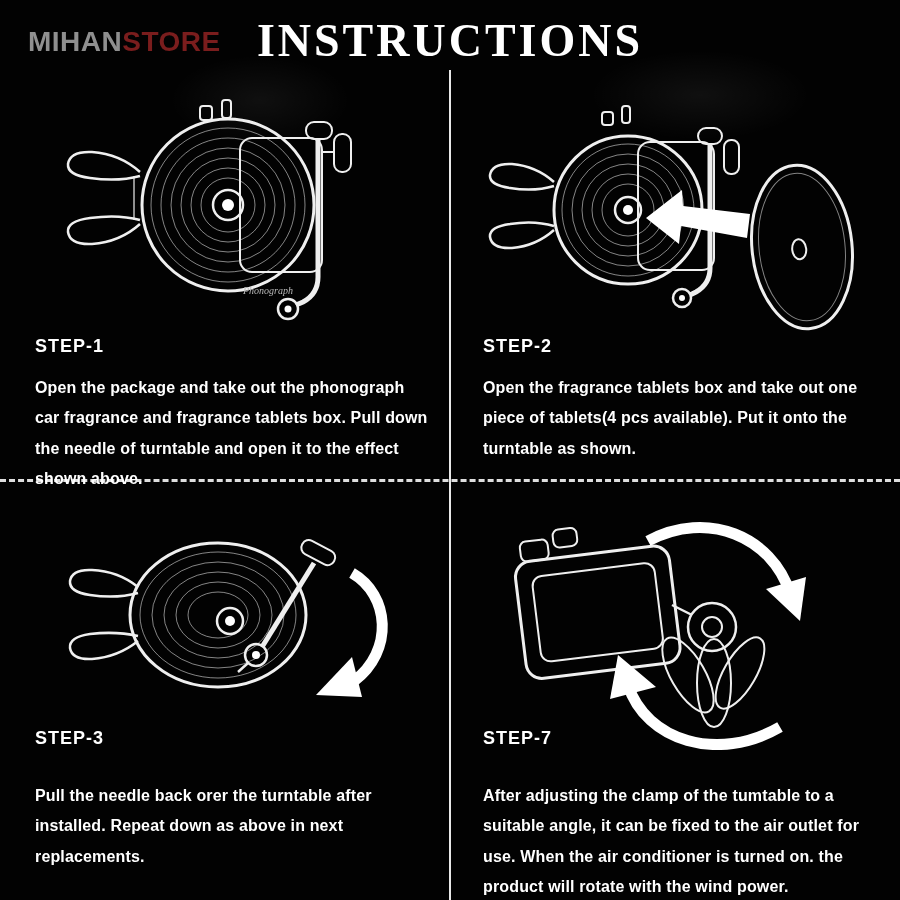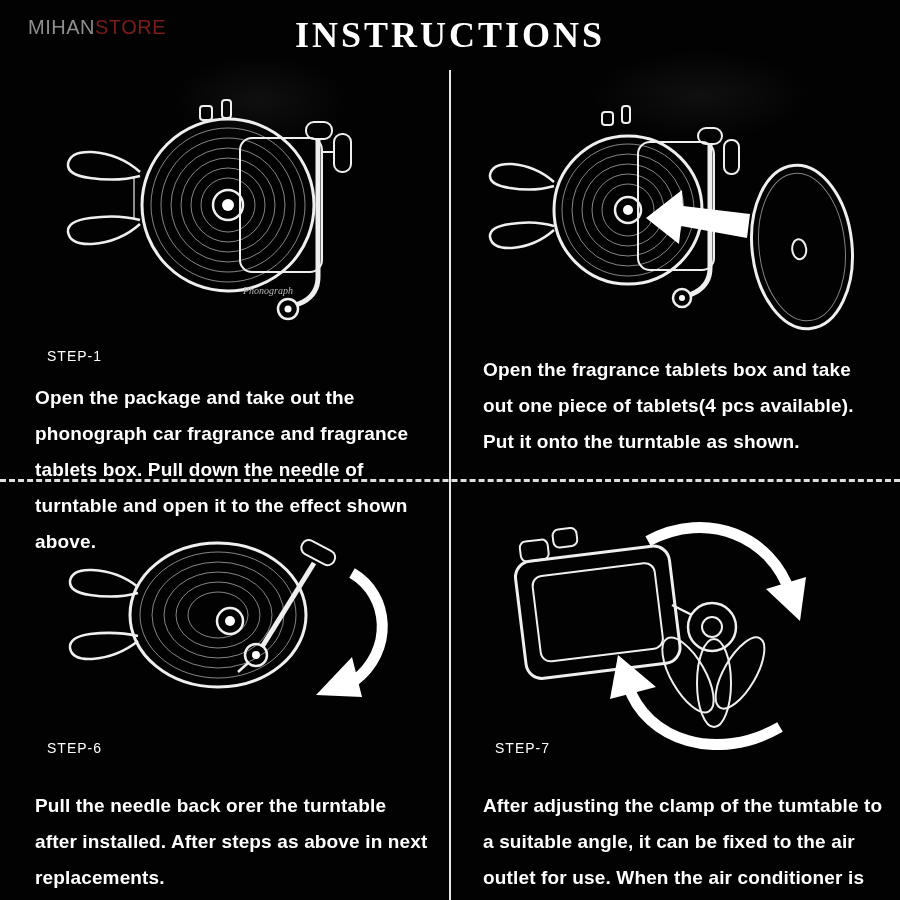--- a/index.html
+++ b/index.html
@@ -1,31 +1,31 @@
 <!DOCTYPE html>
 <html><head>
 <meta charset="utf-8">
 <style>
   html,body{margin:0;padding:0;background:#000;}
   .page{position:relative;width:900px;height:900px;background:#020202;overflow:hidden;
         font-family:"Liberation Sans",sans-serif;color:#fff;}
   .ghost{position:absolute;pointer-events:none;border-radius:50%;
          background:radial-gradient(closest-side,rgba(255,255,255,0.055),rgba(255,255,255,0));}
-  .logo{position:absolute;top:16px;left:28px;font-size:20px;font-weight:400;letter-spacing:.5px;}
+  .logo{position:absolute;top:26px;left:28px;font-size:28px;font-weight:700;letter-spacing:.5px;}
   .logo .p1{color:#8f8f8f;}
   .logo .p2{color:#7a1d1d;}
   .title{position:absolute;top:14px;left:0;width:100%;text-align:center;
          font-family:"Liberation Serif","DejaVu Serif",serif;font-weight:700;
-         font-size:36px;letter-spacing:3px;}
+         font-size:46px;letter-spacing:3px;}
   .vline{position:absolute;left:449px;top:70px;width:2px;height:830px;background:#e8e8e8;}
   .hline{position:absolute;top:479px;left:0;width:900px;height:0;border-top:3px dashed #dedede;}
   .illus{position:absolute;}
   .step{position:absolute;width:398px;}
-  .step h2{margin:12px;font-size:14px;font-weight:400;letter-spacing:1px;}
-  .step p{margin:16px 0 0 0;font-size:19px;font-weight:700;line-height:1.9;letter-spacing:.15px;}
+  .step h2{margin:0;font-size:18px;font-weight:700;letter-spacing:1px;}
+  .step p{margin:16px 0 0 0;font-size:16px;font-weight:700;line-height:1.9;letter-spacing:.15px;}
   .row2 p{margin-top:32px;}
   svg{display:block;}
   .ln{stroke:#efefef;fill:none;}
   .ring{stroke:#efefef;fill:none;stroke-width:1;opacity:.55;}
   .solid{fill:#fff;stroke:none;}
   .plabel{font-family:"Liberation Serif","DejaVu Serif",serif;font-style:italic;
           font-size:10px;fill:#b9b9b9;}
 </style>
 </head>
 <body>
@@ -156,26 +156,27 @@
       <polygon class="solid" points="168,140 206,172 160,184"></polygon>
     </g>
   </svg>
 
   <div class="step" style="left:35px;top:336px">
     <h2>STEP-1</h2>
     <p>Open the package and take out the phonograph car fragrance and fragrance tablets box. Pull down the needle of turntable and open it to the effect shown above.</p>
   </div>
 
   <div class="step" style="left:483px;top:336px">
+    <h2>STEP-2</h2>
     <p>Open the fragrance tablets box and take out one piece of tablets(4 pcs available). Put it onto the turntable as shown.</p>
   </div>
 
   <div class="step row2" style="left:35px;top:728px">
-    <h2>STEP-6</h2>
-    <p>Pull the needle back orer the turntable after installed. After steps as above in next replacements.</p>
+    <h2>STEP-3</h2>
+    <p>Pull the needle back orer the turntable after installed. Repeat down as above in next replacements.</p>
   </div>
 
   <div class="step row2" style="left:483px;top:728px;width:402px">
     <h2>STEP-7</h2>
     <p>After adjusting the clamp of the tumtable to a suitable angle, it can be fixed to the air outlet for use. When the air conditioner is turned on. the product will rotate with the wind power.</p>
   </div>
 
 </div>
 
 </body></html>

